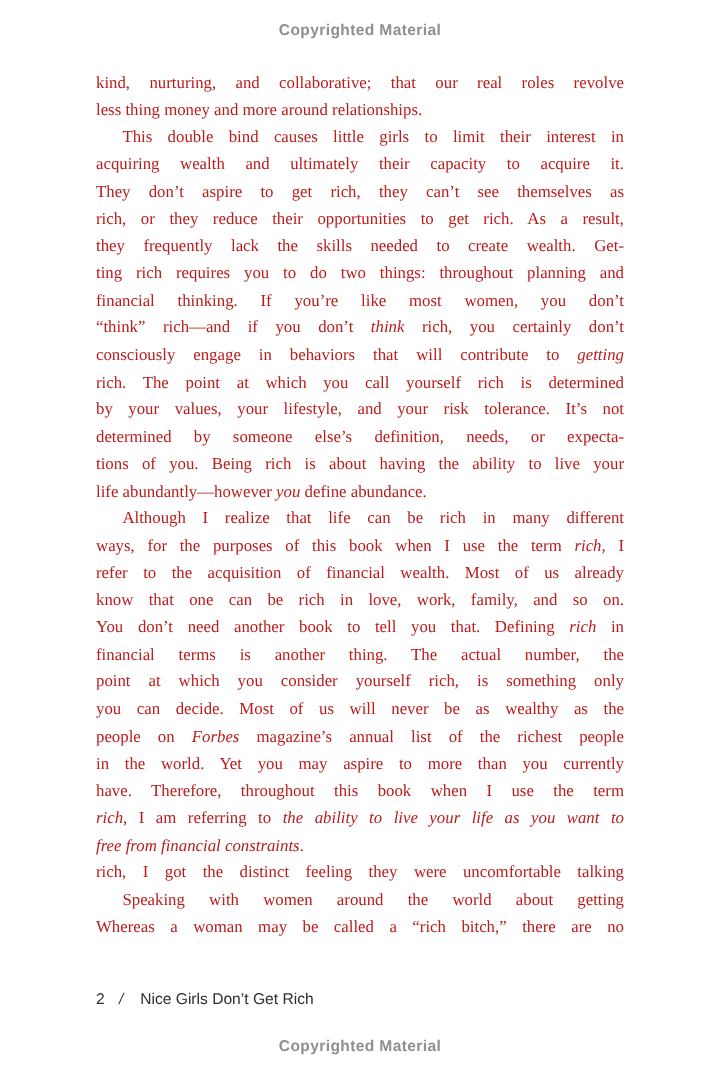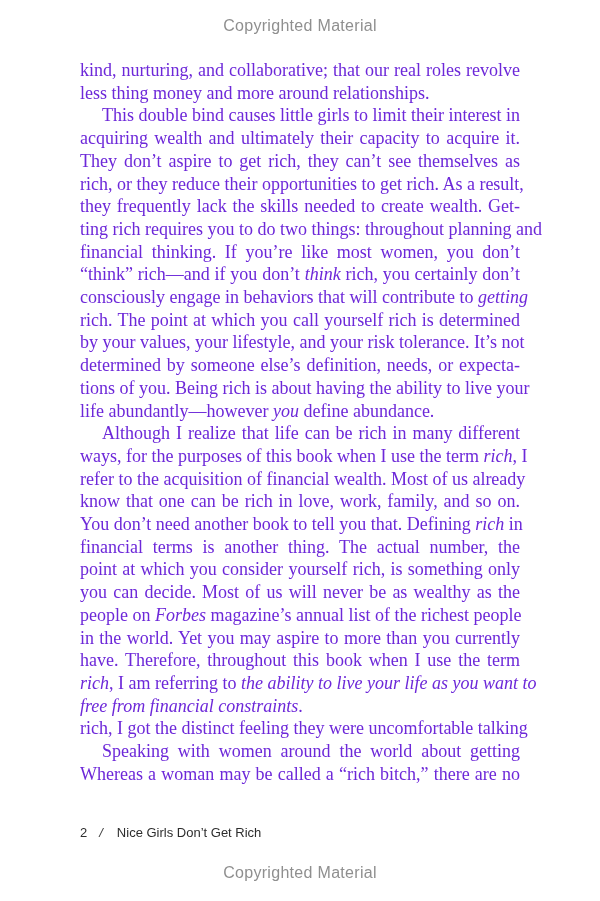--- a/index.html
+++ b/index.html
@@ -14,35 +14,35 @@
     background: #ffffff;
     overflow: hidden;
     font-family: "Liberation Serif", serif;
   }
   .copyright {
     position: absolute;
     left: 0;
     width: 100%;
     text-align: center;
     font-family: "Liberation Sans", sans-serif;
-    font-size: 16px;
-    font-weight: normal;
+    font-size: 13px;
+    font-weight: bold;
     letter-spacing: 0.3px;
     color: #8f8f8f;
   }
   .copyright.top { top: 17px; }
   .copyright.bottom { top: 864px; }
 
   .body-text {
     position: absolute;
     left: 80px;
     top: 59px;
     width: 440px;
-    color: #6d28d9;
-    font-size: 18px;
+    color: #b91c1c;
+    font-size: 14px;
     line-height: 22.7px;
   }
   .body-text .line {
     text-align: justify;
     text-align-last: justify;
     white-space: nowrap;
   }
   .body-text .line.last {
     text-align: left;
     text-align-last: left;

